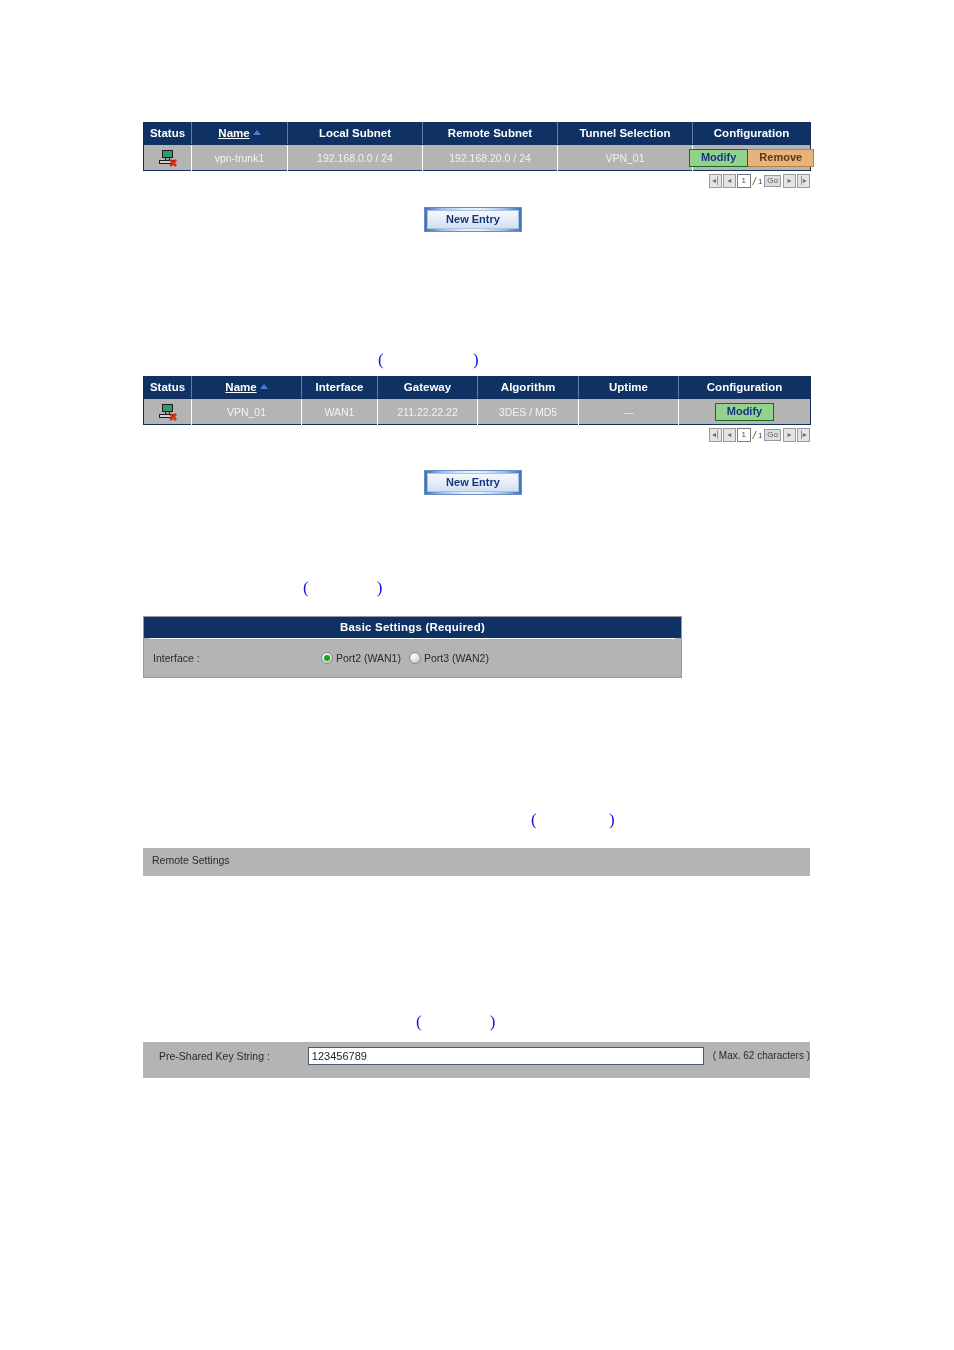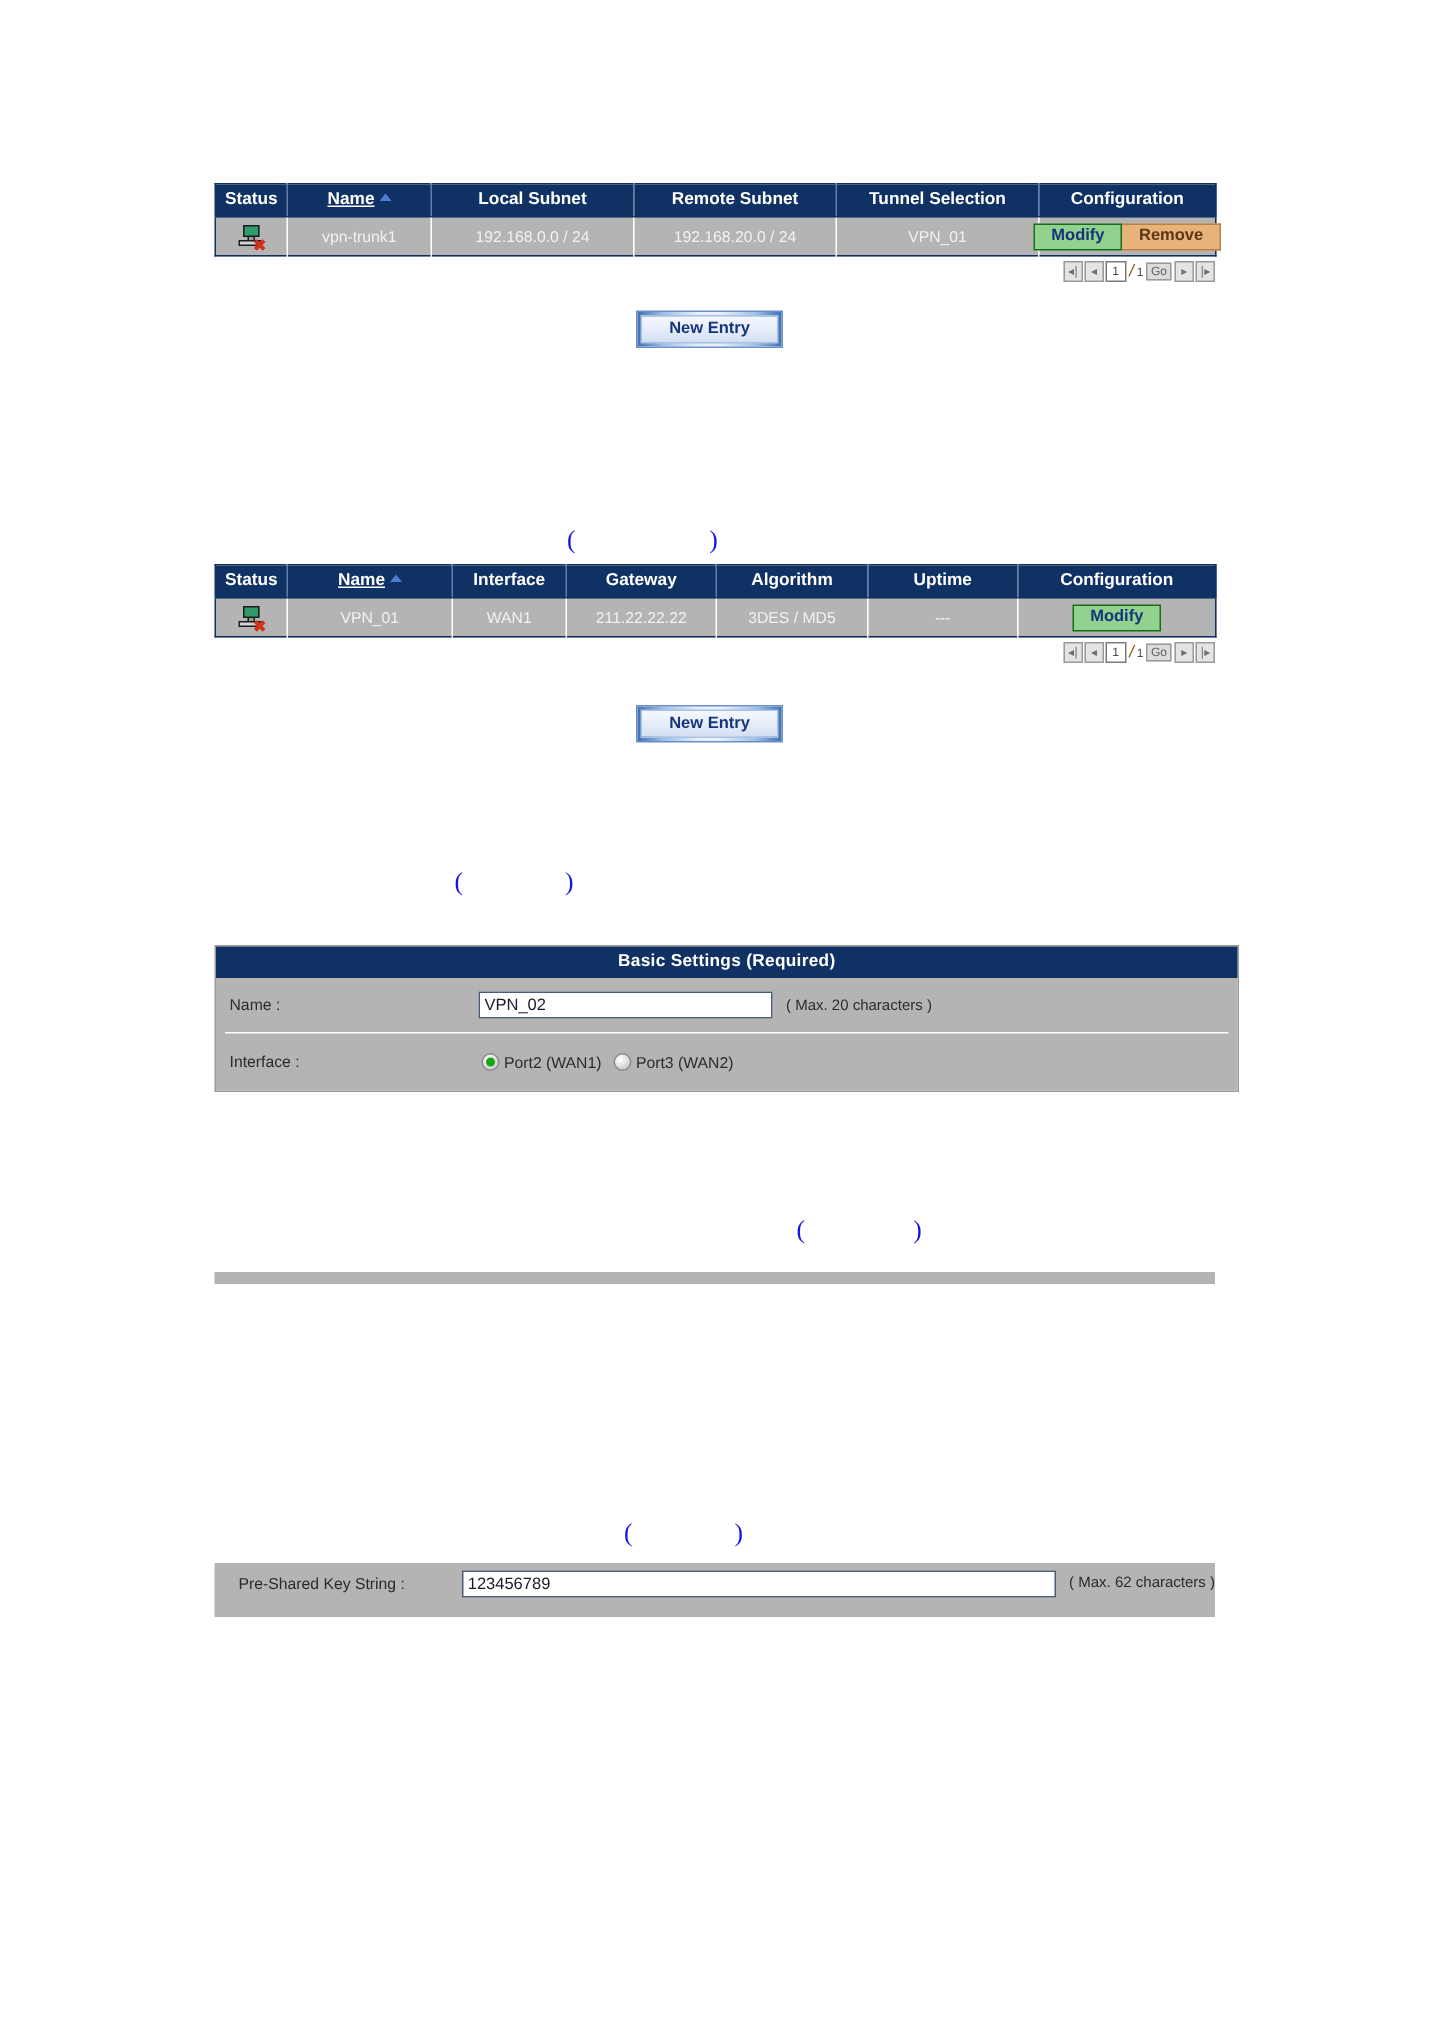--- a/index.html
+++ b/index.html
@@ -428,44 +428,42 @@
     <span class="pgbtn">|▸</span>
   </div>
 </div>
 
 <div class="abs newentry-wrap" style="left:424px; top:470px;">
   <div class="newentry-inner">New Entry</div>
 </div>
 
 <div class="abs parens" style="left:303px; top:578px;">(                )</div>
 
-<div class="abs panel" style="left:143px; top:630px; width:683px;">
+<div class="abs panel" style="left:143px; top:616px; width:539px;">
   <div class="panel-title">Basic Settings (Required)</div>
   <div class="panel-body">
 
-    <div class="frow" style="height:36px;">
-      <span class="flabel" style="width:166px;">Name :</span>
-      <input class="txtinput" style="width: 196px;" value="VPN_02">
-      <span class="maxnote" style="margin-left:9px;">( Max. 20 characters )</span>
-    </div>
 
     <div class="hintline"></div>
 
     <div class="frow" style="height:38px;">
       <span class="flabel" style="width:166px;">Interface :</span>
       <span style="margin-left:2px;">
         <span class="radio on"></span><span class="rlabel">Port2 (WAN1)</span><span class="radio"></span><span class="rlabel">Port3 (WAN2)</span>
       </span>
     </div>
   </div>
 </div>
 
 <div class="abs parens" style="left:531px; top:810px;">(                 )</div>
 
 <div class="abs panel" style="left:143px; top:848px; width:667px; border:none; background:#b4b4b4;">
+  <div style="padding:6px 0 2px 9px;">
+    <span class="flabel">Remote Settings</span>
+  </div>
   <div style="height:8px;"></div>
 </div>
 
 <div class="abs parens" style="left:416px; top:1012px;">(                )</div>
 
 <div class="abs" style="left:143px; top:1042px; width:667px; background:#b4b4b4;">
   <div class="frow" style="height:27px;">
     <span class="flabel" style="width:155px; padding-left:7px;">Pre-Shared Key String :</span>
     <input class="txtinput" style="width: 412px;" value="123456789">
     <span class="maxnote" style="margin-left:9px;">( Max. 62 characters )</span>

